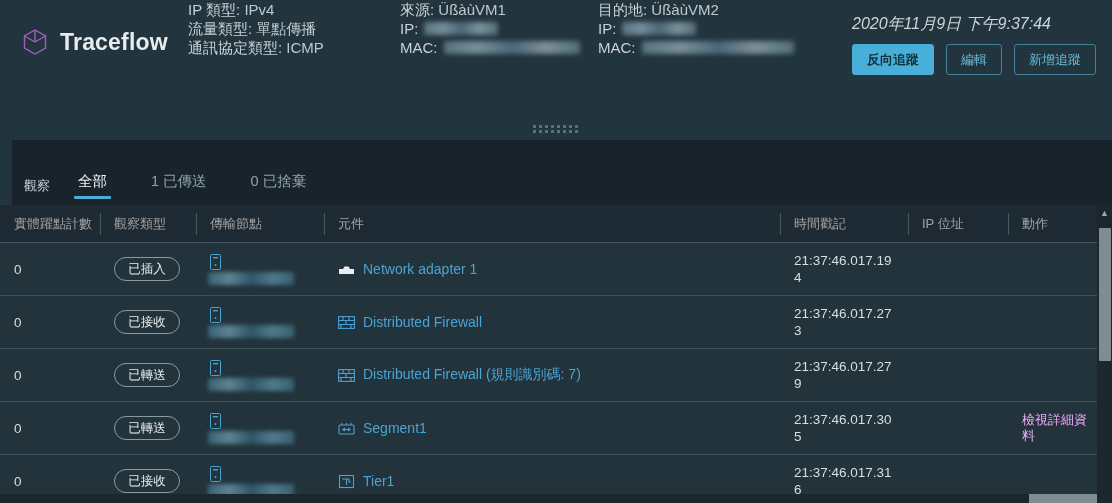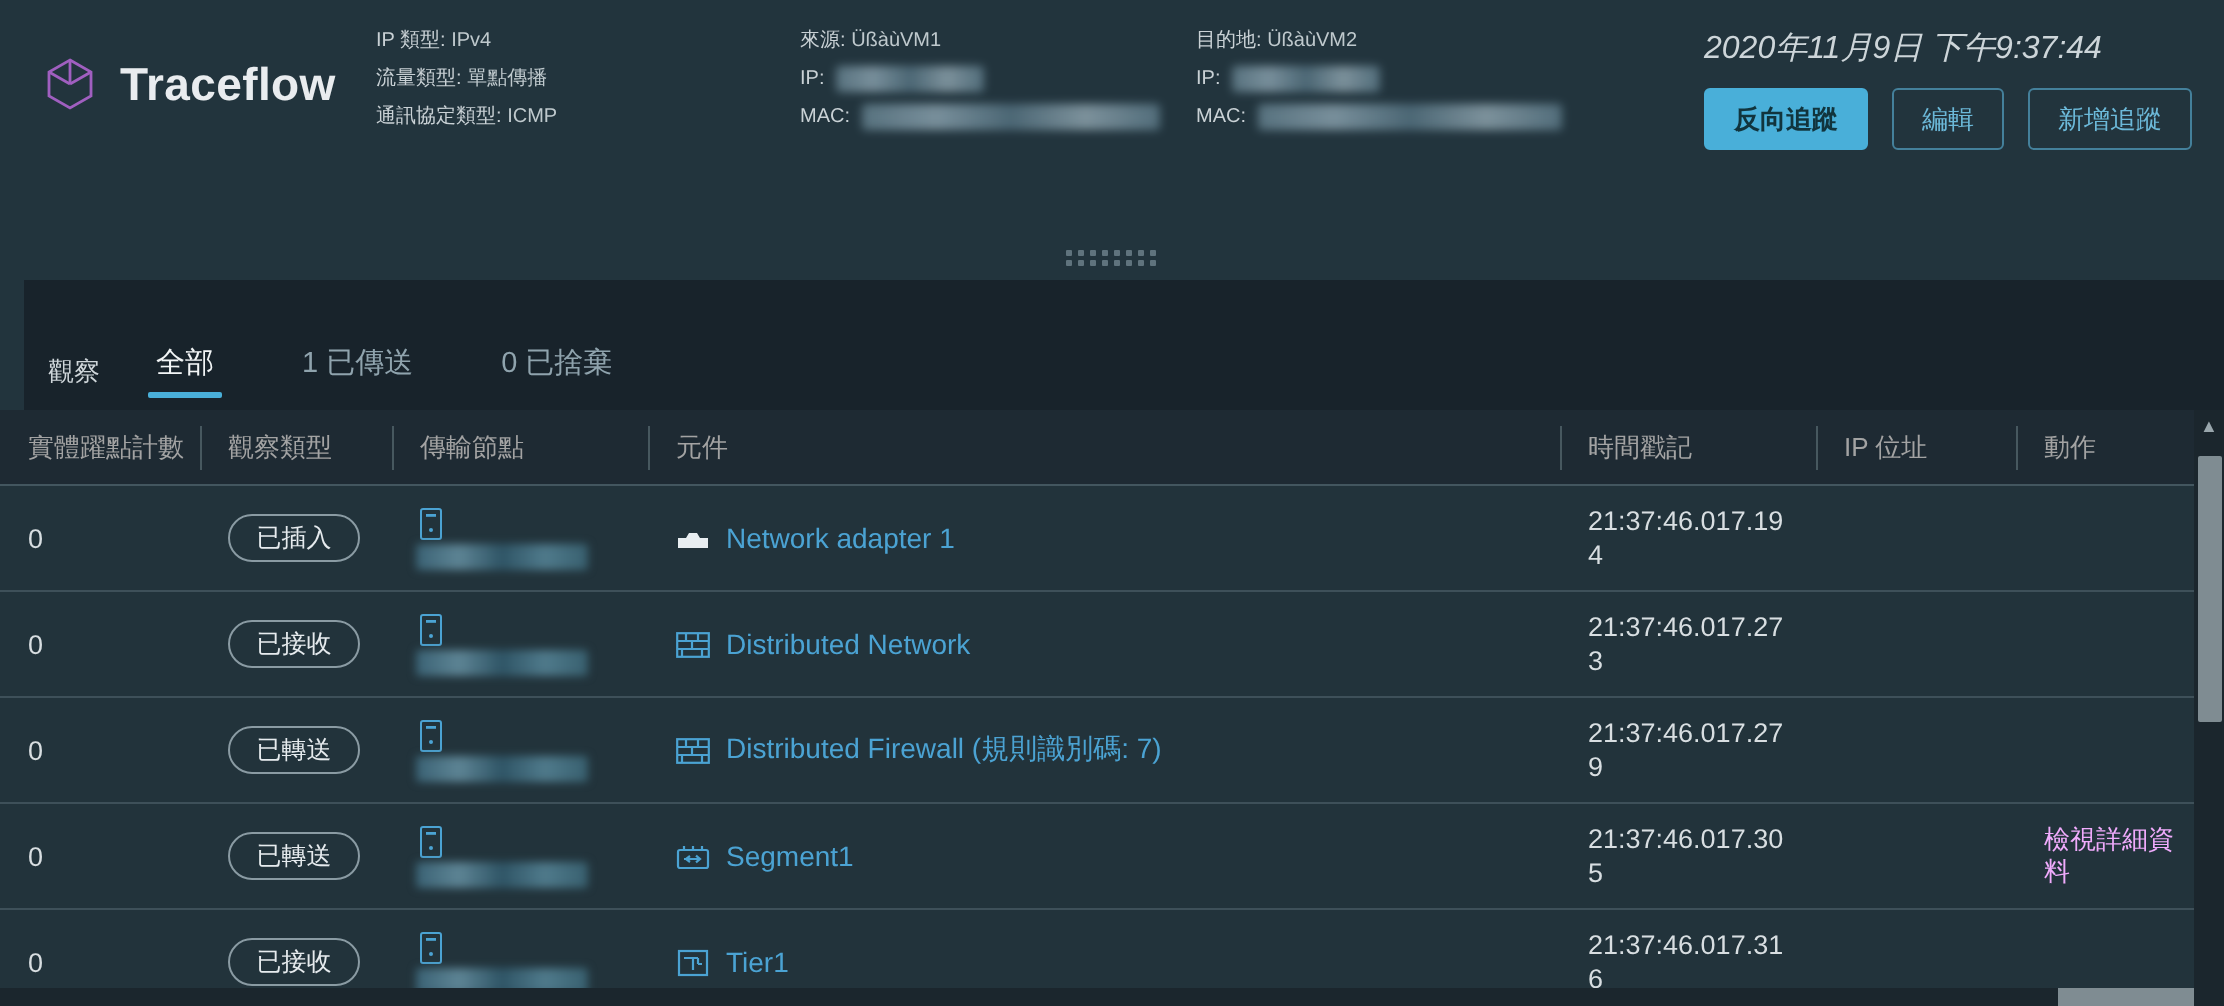--- a/index.html
+++ b/index.html
@@ -25,21 +25,21 @@
   .brand {
     width: 182px; display: flex; align-items: center; gap: 12px;
     padding-left: 22px; padding-top: 28px;
   }
   .cube-icon { width: 26px; height: 28px; display: block; }
   .brand-title {
     font-size: 23px; color: #e9ecef; font-weight: 700; letter-spacing: .2px;
     white-space: nowrap;
   }
 
-  .meta-col { padding-top: 0; font-size: 10px; line-height: 19px; color: #bfc9cd; margin-top: 11px; }
+  .meta-col { padding-top: 0; font-size: 15px; line-height: 19px; color: #bfc9cd; }
   .meta-col .row { white-space: nowrap; display: flex; align-items: center; }
   .meta-col .lbl { color: #c9d1d5; }
   .meta-col.col1 { margin-left: 6px; width: 190px; }
   .meta-col.col2 { margin-left: 22px; width: 180px; }
   .meta-col.col3 { margin-left: 18px; width: 200px; }
 
   .blurred {
     display: inline-block; height: 13px; margin-left: 6px; border-radius: 2px;
     background: linear-gradient(90deg,#5a7582,#7d94a0,#4e6a78,#8196a0,#54707e);
     filter: blur(2.4px); opacity: .95; vertical-align: -2px;
@@ -295,21 +295,21 @@
         </span>
         <span class="node-blur"></span>
       </div>
       <div class="td c4 comp-cell">
         <span class="comp-icon">
           <svg viewBox="0 0 17 15" width="17" height="15" fill="none" stroke="#4ba3d3" stroke-width="1.1">
             <rect x="0.6" y="1.6" width="15.8" height="11.8"></rect>
             <path d="M0.6 5.5 H16.4 M0.6 9.5 H16.4 M5 1.6 V5.5 M11 1.6 V5.5 M8 5.5 V9.5 M3 9.5 V13.4 M13 9.5 V13.4"></path>
           </svg>
         </span>
-        <span class="comp-link">Distributed Network</span>
+        <span class="comp-link">Distributed Firewall</span>
       </div>
       <div class="td c5">
         <span class="time">21:37:46.017.273</span>
       </div>
       <div class="td c6"></div>
       <div class="td c7">
         <span class="action-link"></span>
       </div>
     </div>
 

